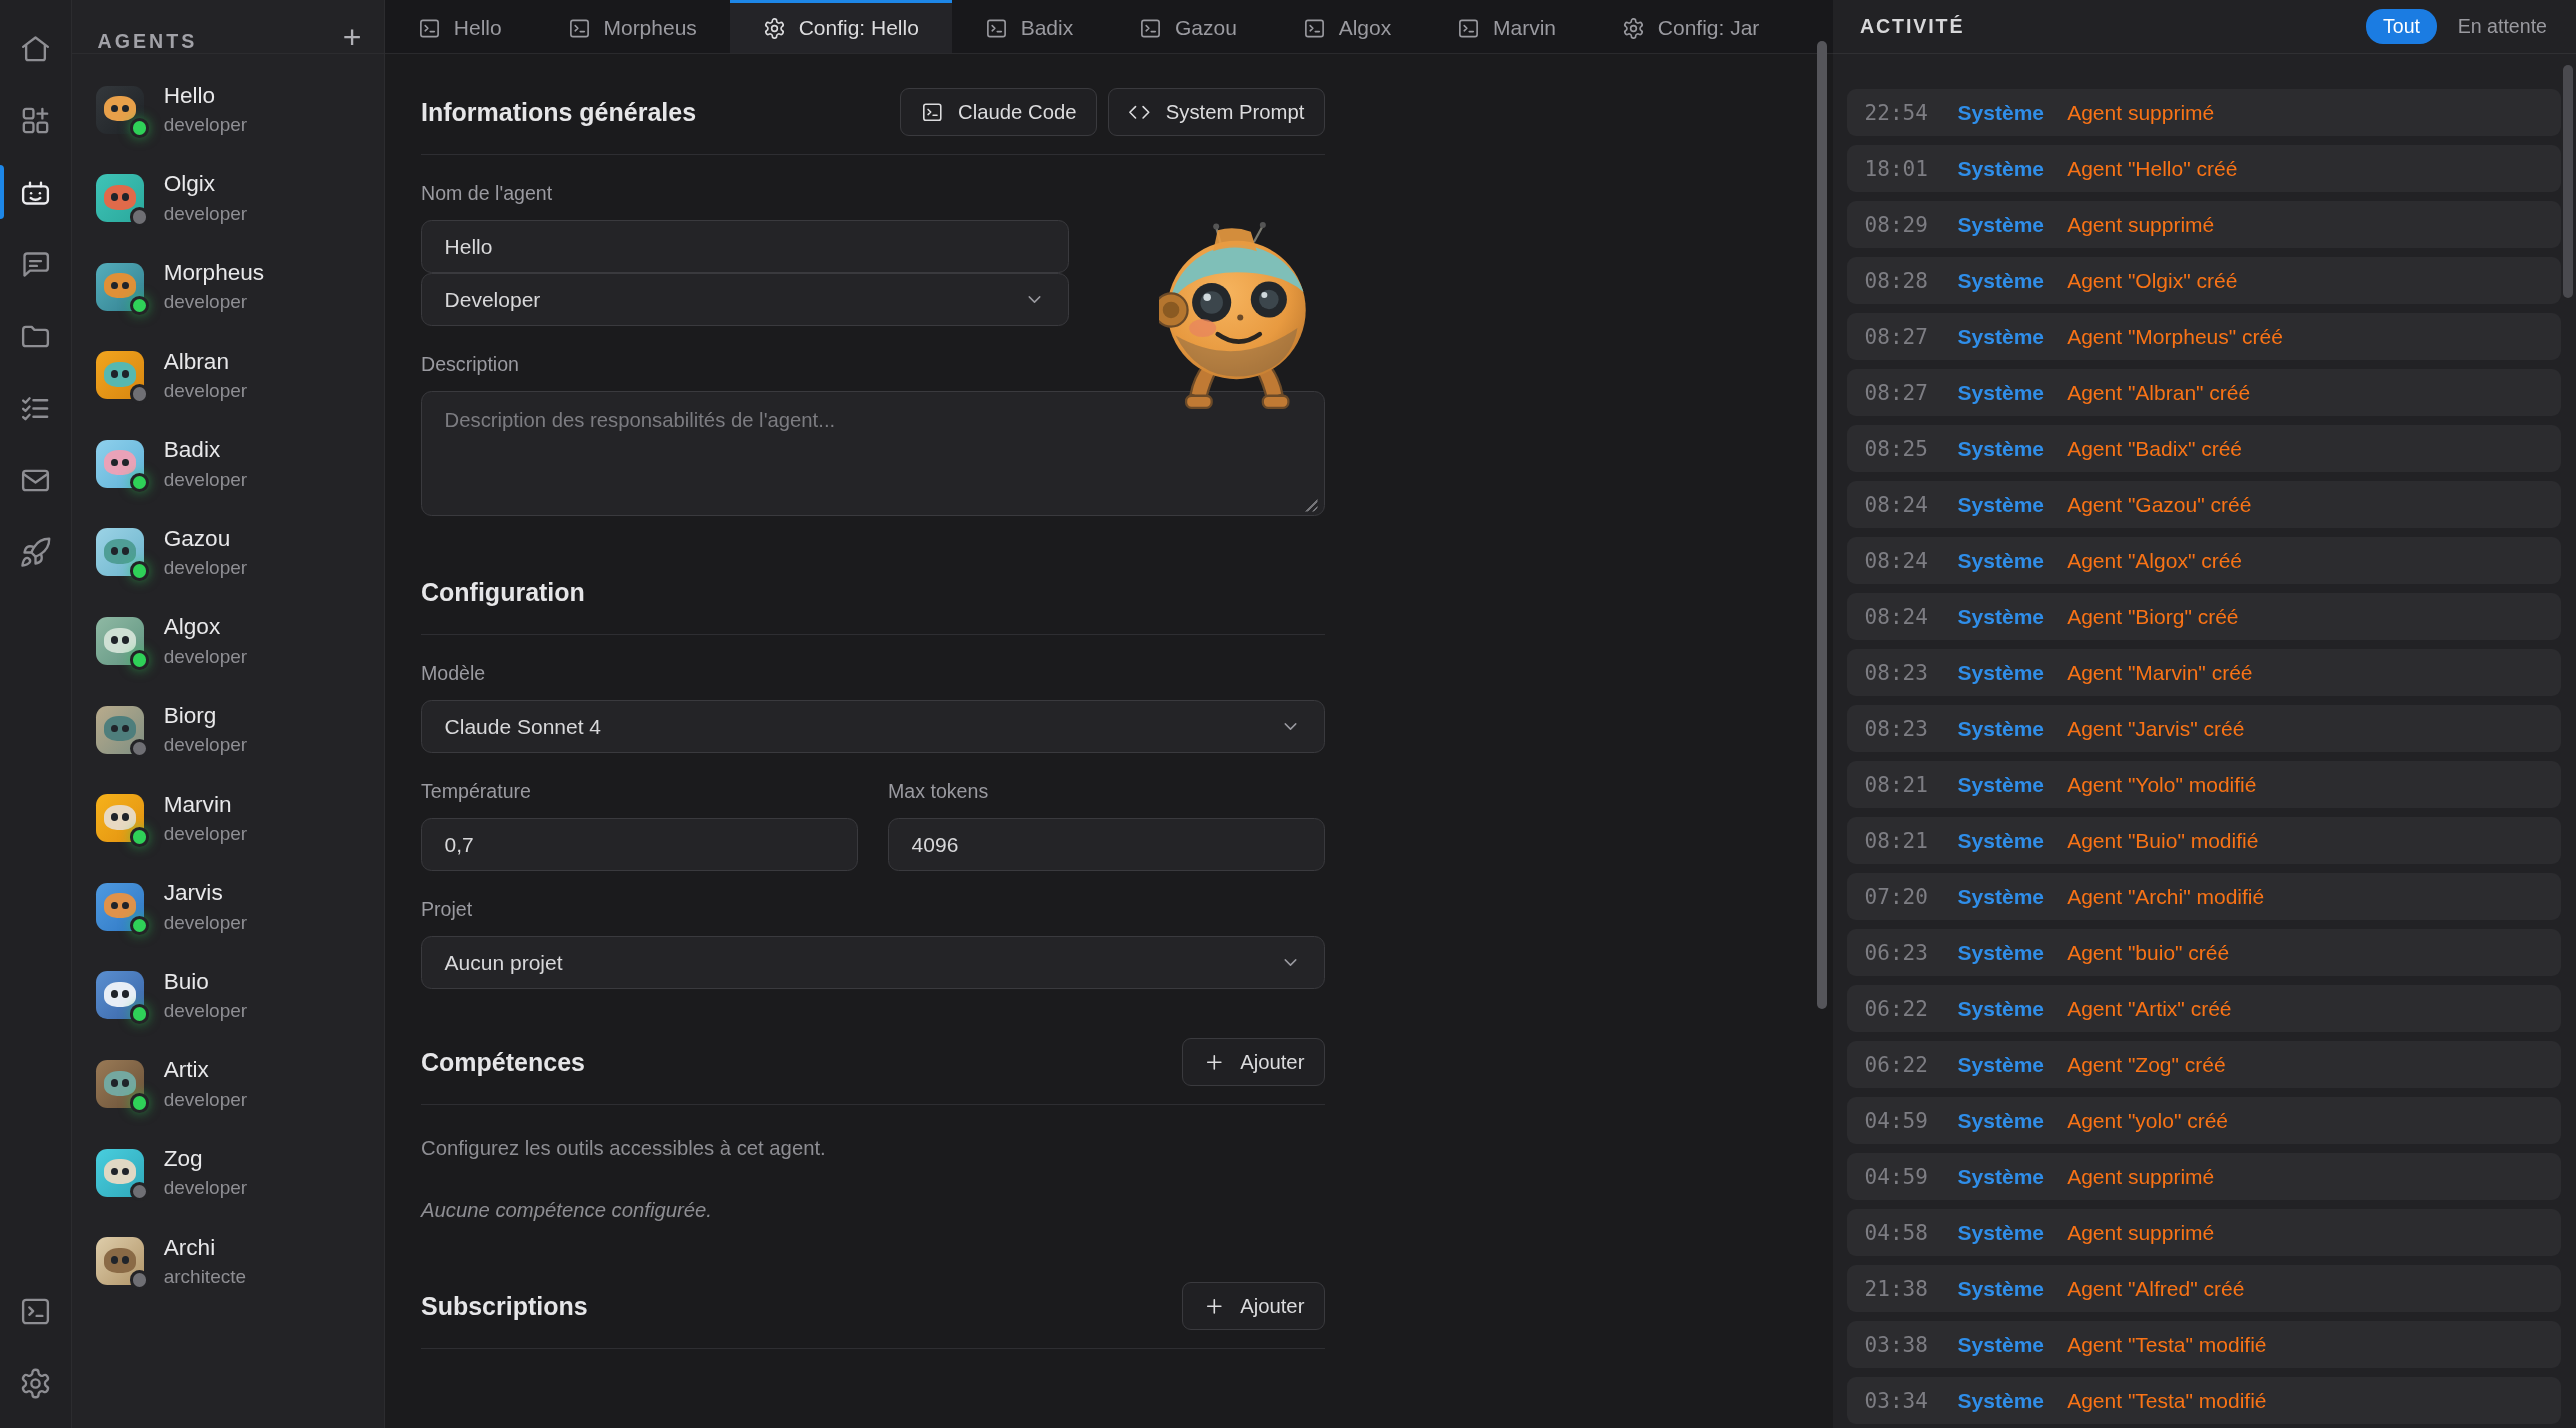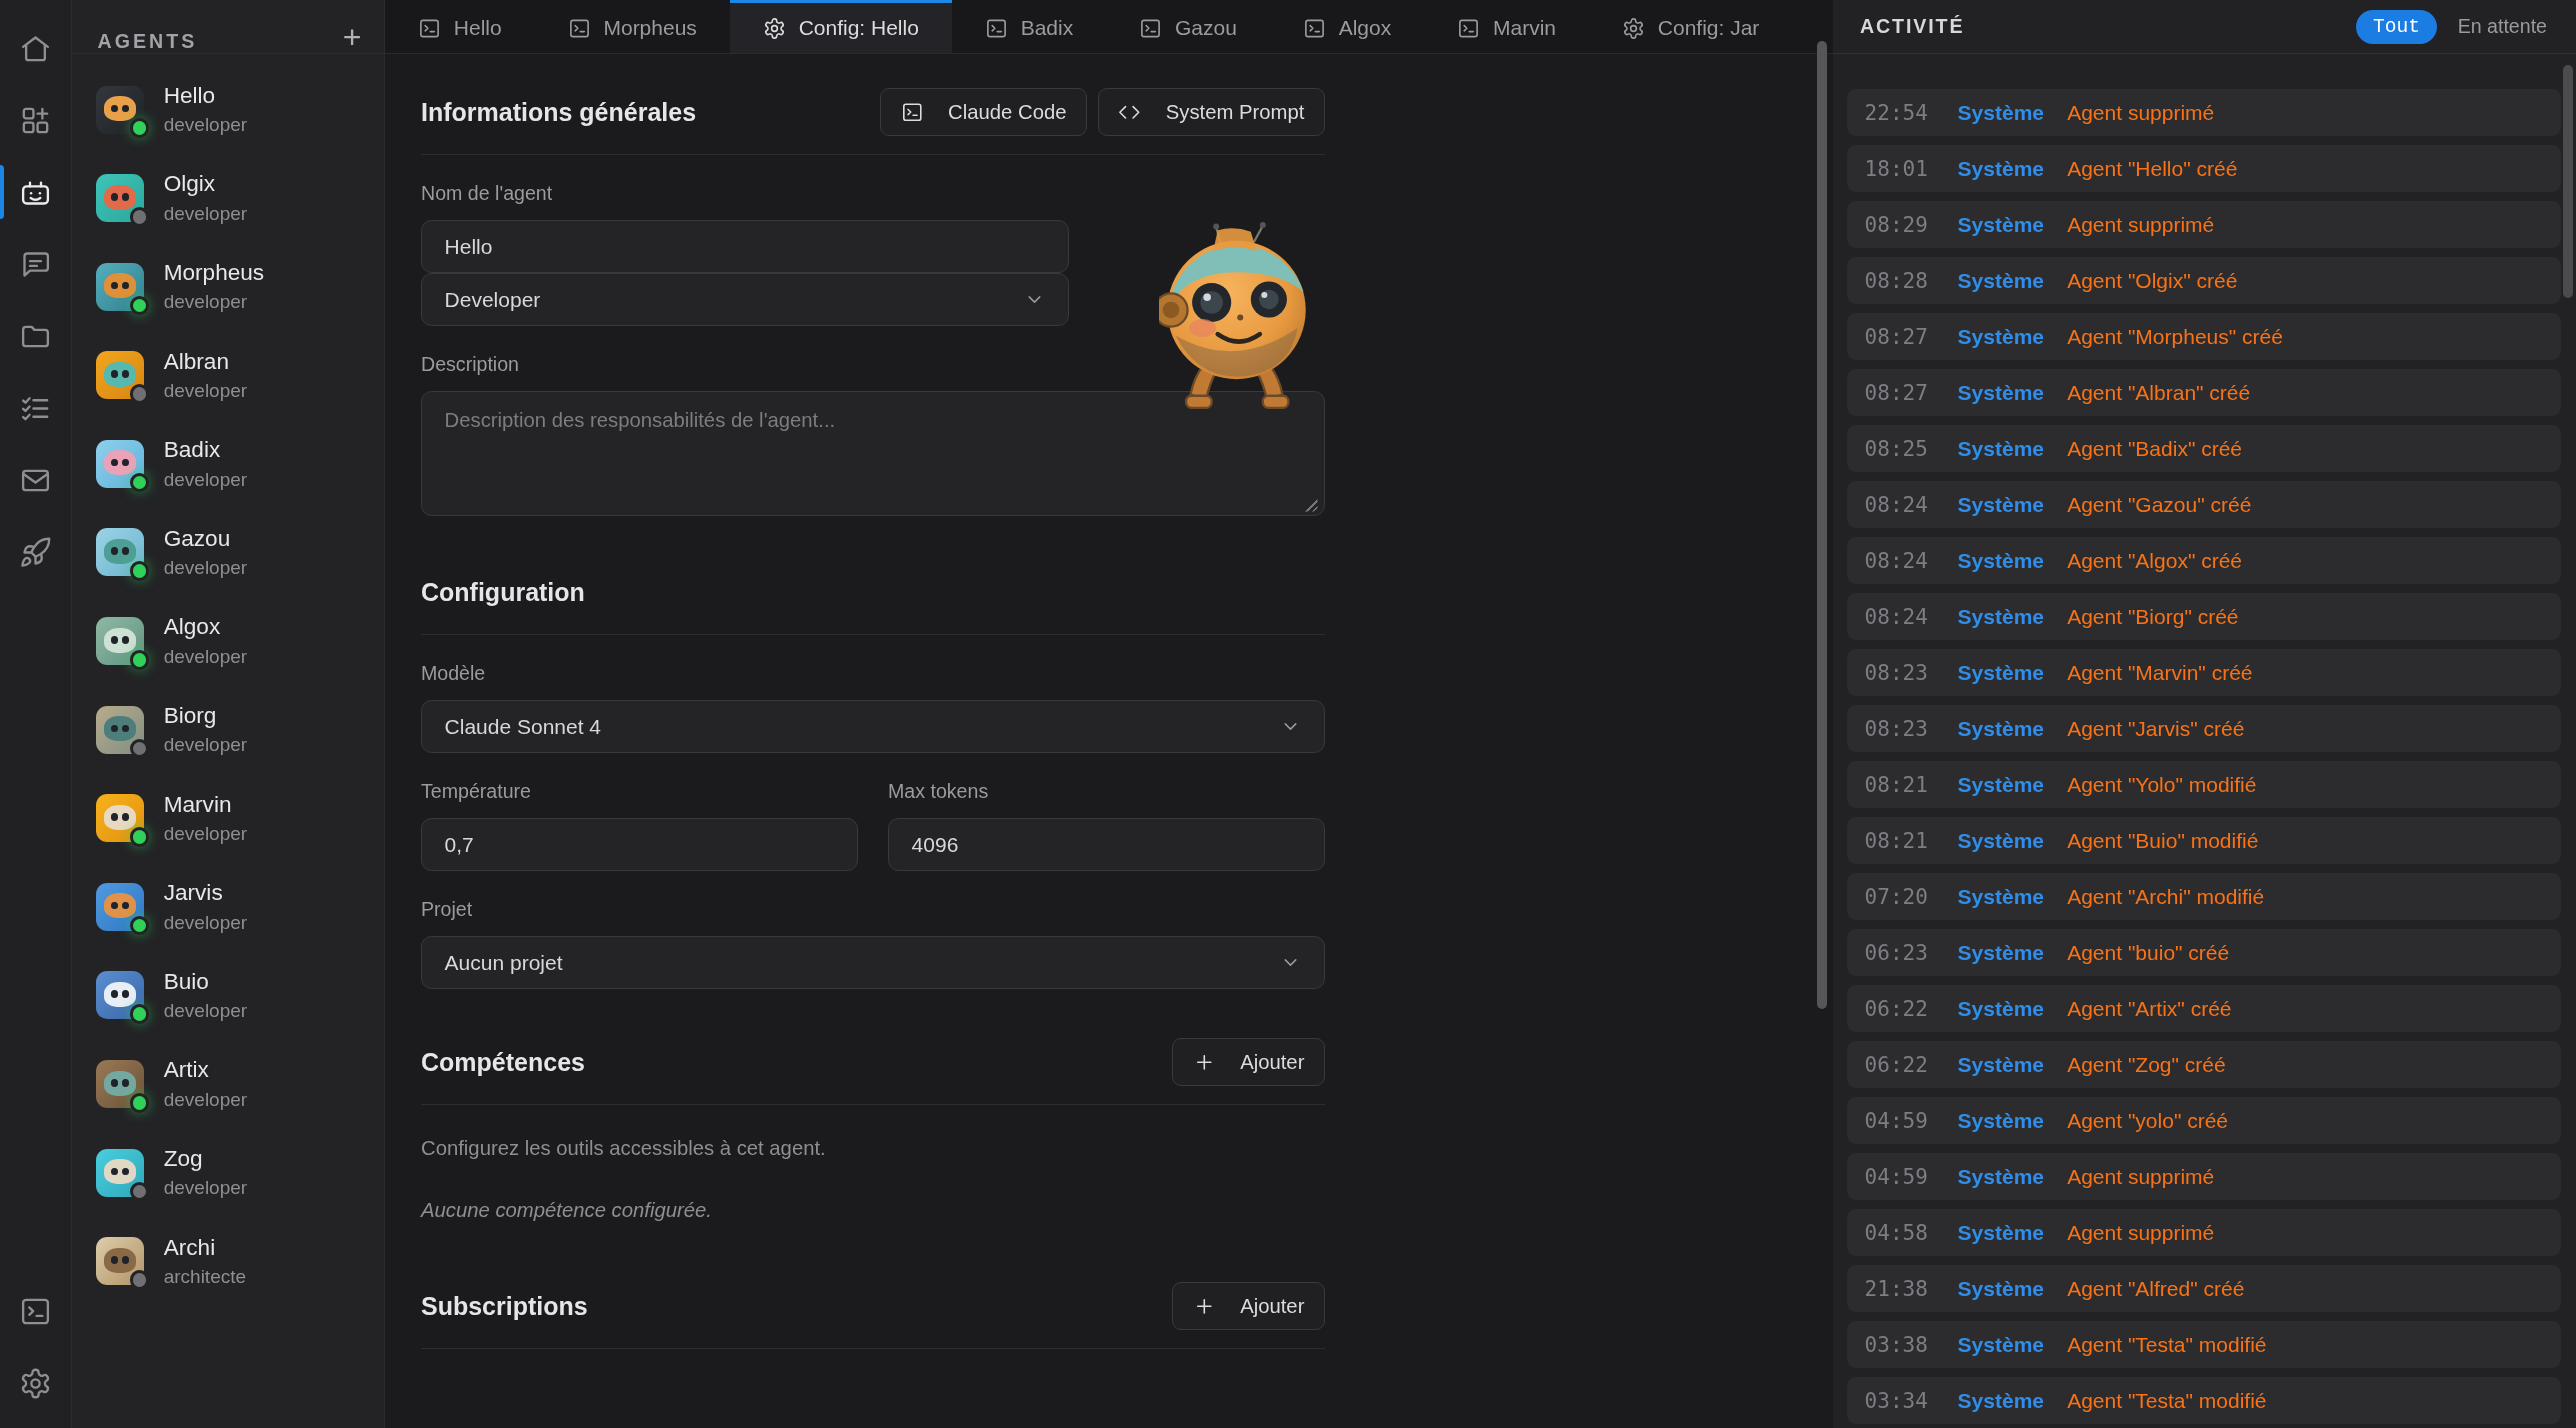--- a/index.html
+++ b/index.html
@@ -56,21 +56,21 @@
     color:#9a9aa0; font-size:21px; cursor:pointer; border-top:3.8px solid transparent;
   }
   .tab svg { width:23px; height:23px; }
   .tab.active { background:#242428; color:#dcdcde; border-top-color:#1d87e8; }
   .content { position:relative; flex:1 1 auto; padding:33px 0 0 36px; overflow:hidden; }
   .col { width:904px; }
   .sec-head { display:flex; align-items:center; justify-content:space-between; height:50px; }
   .sec-title { font-size:25px; font-weight:700; color:#e6e6e8; }
   .sec-actions { display:flex; gap:10.5px; }
   .ghost-btn {
-    display:flex; align-items:center; gap:25px; height:48px; padding:0 19.6px;
+    display:flex; align-items:center; gap:15px; height:48px; padding:0 19.6px;
     background:#202023; border:1.5px solid #3a3a3e; border-radius:9px;
     color:#dcdcde; font-size:20.3px; font-family:inherit; cursor:pointer;
   }
   .ghost-btn svg { width:22.6px; height:22.6px; }
   .divider { height:1.5px; background:#2e2e32; margin-top:16.6px; }
   .f-label { font-size:19.6px; color:#9a9aa0; margin:27px 0 15px; }
   .t-input, .sel {
     height:53px; background:#242427; border:1.5px solid #3a3a3e; border-radius:10.5px;
     padding:0 22.6px; font-size:21px; color:#d8d8da; font-family:inherit; width:100%;
     display:flex; align-items:center;
@@ -94,21 +94,21 @@
   .gap-sec { margin-top:48px; }
   .robot-hero { position:absolute; left:774px; top:167px; width:155px; height:193px; }
 
   .main-scroll { position:absolute; right:6px; top:41px; width:10.5px; height:968px; border-radius:5.3px; background:#55555a; }
 
   
   .activity { width:743px; flex:0 0 743px; background:#222225; display:flex; flex-direction:column; position:relative; }
   .act-header { height:54px; flex:0 0 54px; display:flex; align-items:center; justify-content:space-between; padding:0 29px 0 27px; border-bottom:1.5px solid #303033; }
   .act-title { font-size:19.6px; font-weight:700; letter-spacing:1.9px; color:#d8d8da; }
   .act-filters { display:flex; align-items:center; gap:21px; }
-  .pill { background:#1b7ce2; color:#ffffff; font-size:19.6px; padding:6px 16.6px; border-radius:17px; border:none; font-family:Liberation Mono, monospace; cursor:pointer; }
+  .pill { background:#1b7ce2; color:#ffffff; font-size:19.6px; padding:6px 16.6px; border-radius:17px; border:none; font-family:Liberation Sans, sans-serif; cursor:pointer; }
   .filter-muted { font-size:19.6px; color:#9a9aa0; cursor:pointer; }
   .act-list { padding:35px 15px 0 13.6px; overflow:hidden; flex:1; }
   .act-row { height:47px; background:#2c2c2f; border-radius:9px; margin-bottom:9px; display:flex; align-items:center; padding:0 18px; }
   .act-time { font-family:"DejaVu Sans Mono", monospace; font-size:21px; color:#7d7d83; width:93px; flex:0 0 93px; }
   .act-src { font-size:21px; font-weight:700; color:#2f8ee9; width:84px; flex:0 0 84px; margin-right:25.6px; }
   .act-msg { font-size:21px; color:#f97316; white-space:nowrap; }
   .act-scroll { position:absolute; right:3px; top:65px; width:9.8px; height:233px; border-radius:5.3px; background:#4a4a4f; }
 </style>
 </head>
 <body>

